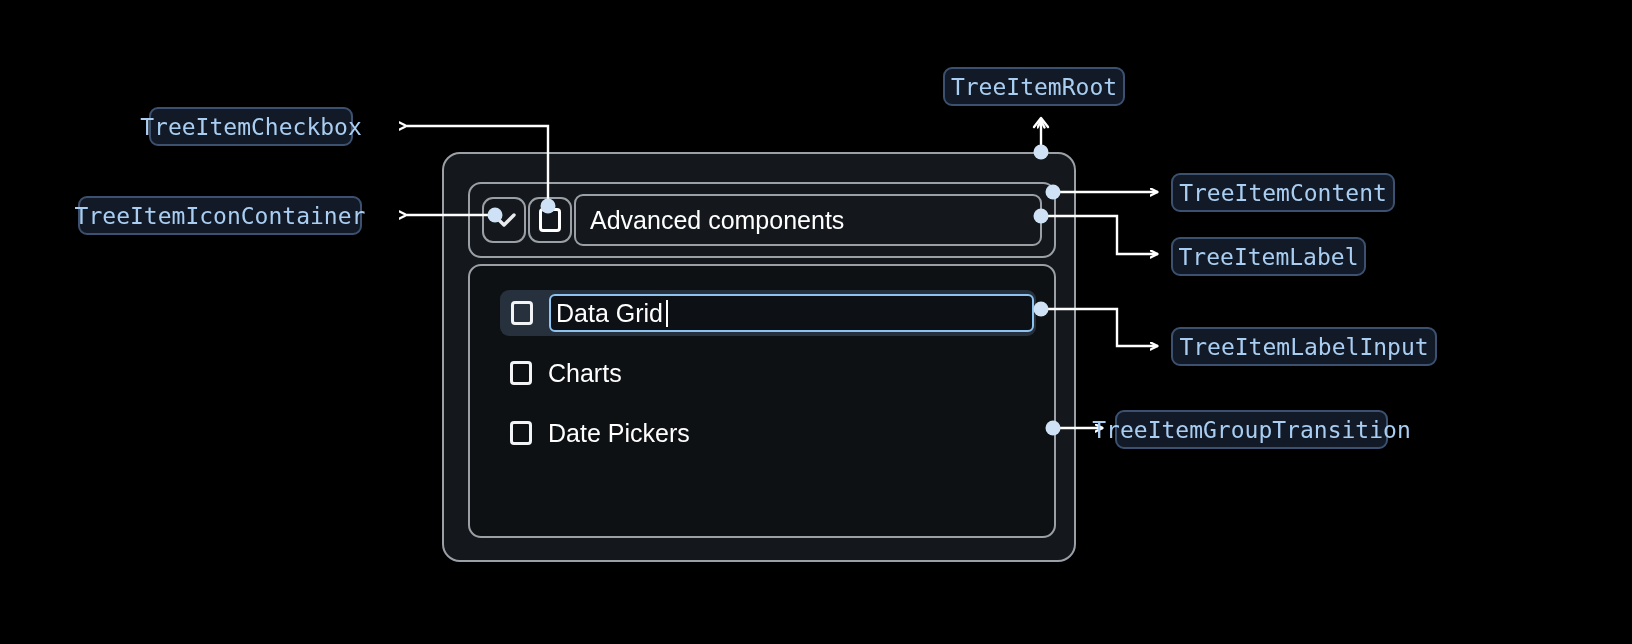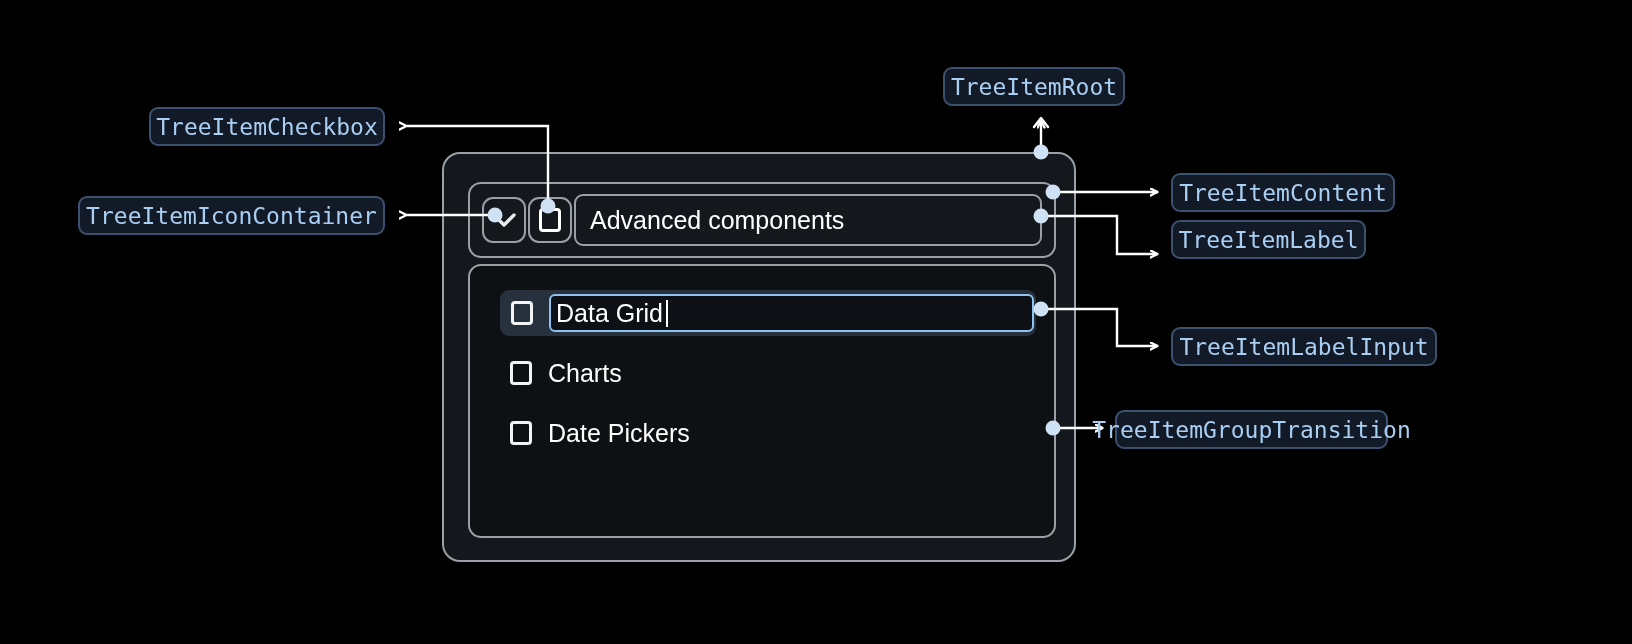--- a/index.html
+++ b/index.html
@@ -257,22 +257,22 @@
       <circle cx="495" cy="215" r="7.5"></circle>
       <circle cx="1041" cy="152" r="7.5"></circle>
       <circle cx="1053" cy="192" r="7.5"></circle>
       <circle cx="1041" cy="216" r="7.5"></circle>
       <circle cx="1041" cy="309" r="7.5"></circle>
       <circle cx="1053" cy="428" r="7.5"></circle>
     </g>
   </svg>
 
   <div id="chips">
-      <div class="chip" style="left: 149px; top: 107px; width: 236px;">TreeItemCheckbox</div>
-      <div class="chip" style="left: 78px; top: 196px; width: 307px; text-align: center;">TreeItemIconContainer</div>
+      <div class="chip" style="left: 149px; top: 107px; width: 204px;">TreeItemCheckbox</div>
+      <div class="chip" style="left: 78px; top: 196px; width: 284px; text-align: center;">TreeItemIconContainer</div>
       <div class="chip" style="left: 943px; top: 67px; width: 182px;">TreeItemRoot</div>
       <div class="chip" style="left: 1171px; top: 173px; width: 224px;">TreeItemContent</div>
-      <div class="chip" style="left: 1171px; top: 220px; width: 195px;">TreeItemLabel</div>
+      <div class="chip" style="left: 1171px; top: 237px; width: 195px;">TreeItemLabel</div>
       <div class="chip" style="left: 1171px; top: 327px; width: 266px;">TreeItemLabelInput</div>
       <div class="chip" style="left: 1115px; top: 410px; width: 273px;">TreeItemGroupTransition</div>
     </div>
 
 </div>
 
 </body></html>

